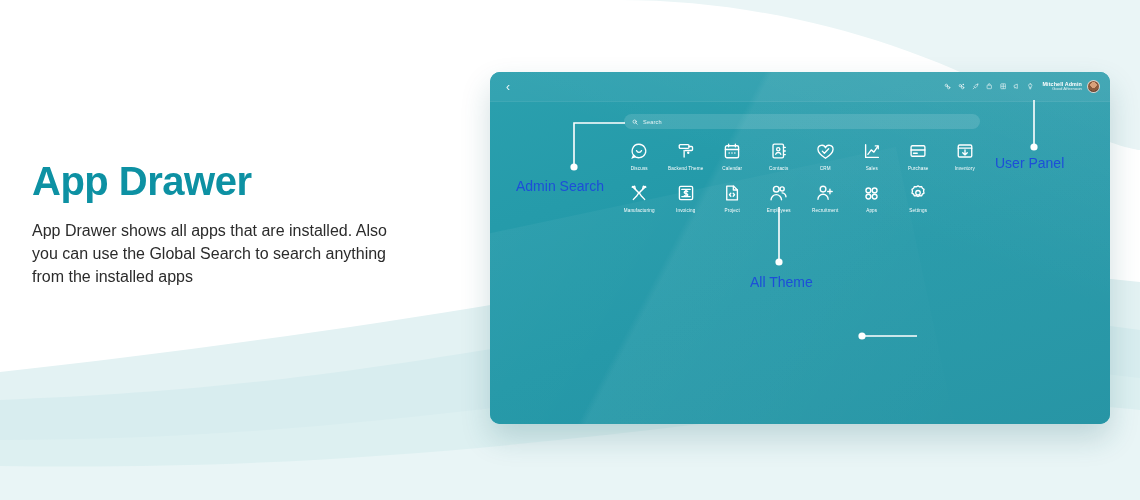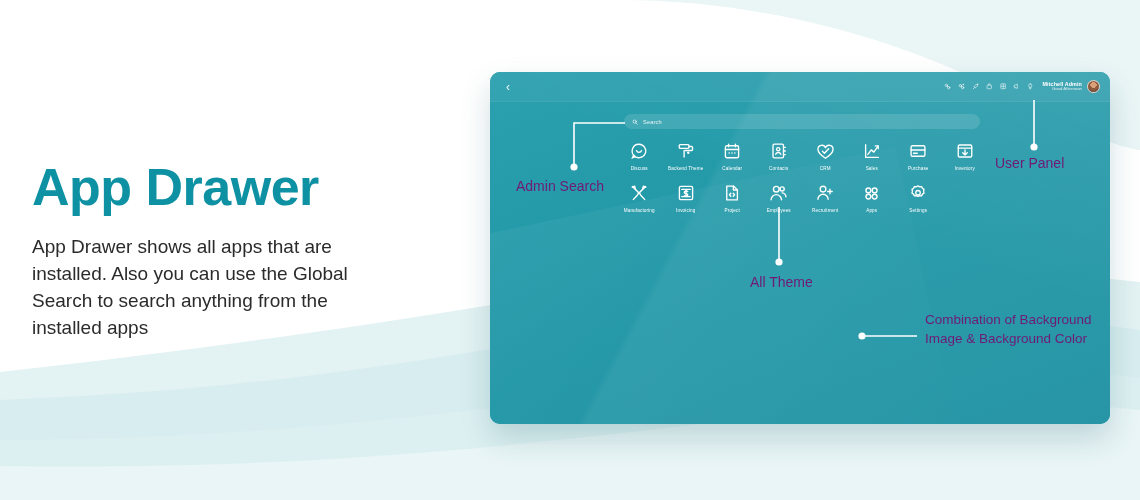--- a/index.html
+++ b/index.html
@@ -19,29 +19,29 @@
   .bg-waves { position: absolute; inset: 0; z-index: 0; }
 
   
   .left-block {
     position: absolute;
     left: 32px; top: 160px;
     width: 420px;
     z-index: 3;
   }
   .headline {
-    font-size: 52px;
+    font-size: 40px;
     font-weight: bold;
     color: #0d91a3;
     letter-spacing: -0.5px;
     line-height: 1.05;
   }
   .body-copy {
     margin-top: 18px;
-    font-size: 19px;
+    font-size: 16px;
     line-height: 1.43;
     color: #2b2b2b;
     max-width: 360px;
   }
 
   
   .panel-shadow {
     position: absolute;
     left: 490px; top: 72px;
     width: 620px; height: 352px;
@@ -144,21 +144,21 @@
     font-size: 4.6px;
     color: #ffffff;
     text-align: center;
     letter-spacing: .15px;
     white-space: nowrap;
   }
 
   
   .callout-label {
     position: absolute;
-    color: #701a75;
+    color: #1d4ed8;
     font-size: 14px;
     z-index: 6;
     white-space: nowrap;
   }
   #co-global   { left: 516px; top: 178px; }
   #co-allapps  { left: 750px; top: 274px; }
   #co-user     { left: 995px; top: 155px; }
   #co-bg       { left: 925px; top: 310px; font-size: 13.5px; line-height: 1.42; white-space: normal; width: 175px; }
 
   .lines { position: absolute; inset: 0; z-index: 6; pointer-events: none; }
@@ -426,15 +426,14 @@
       <circle cx="574" cy="167" r="3.6"></circle>
       <circle cx="779" cy="262" r="3.6"></circle>
       <circle cx="1034" cy="147" r="3.6"></circle>
       <circle cx="862" cy="336" r="3.6"></circle>
     </g>
   </svg>
 
   <div class="callout-label" id="co-global">Admin Search</div>
   <div class="callout-label" id="co-allapps">All Theme</div>
   <div class="callout-label" id="co-user">User Panel</div>
-  <div class="callout-label" id="co-bg">Combination of Background Image &amp; Background Color</div>
 
 </div>
 
 </body></html>

